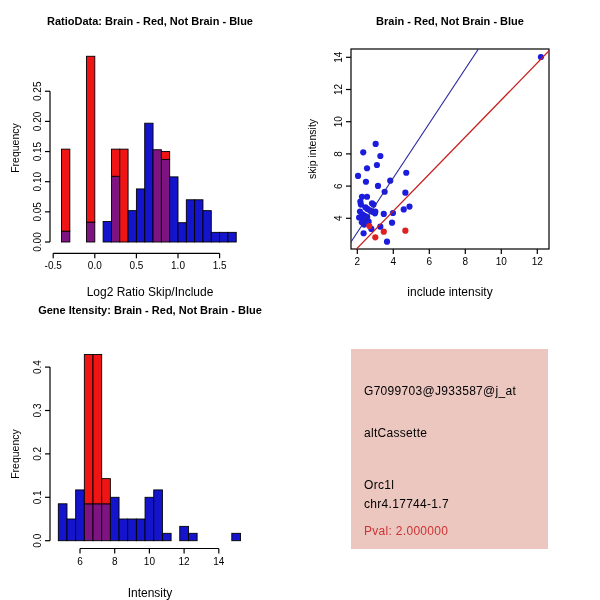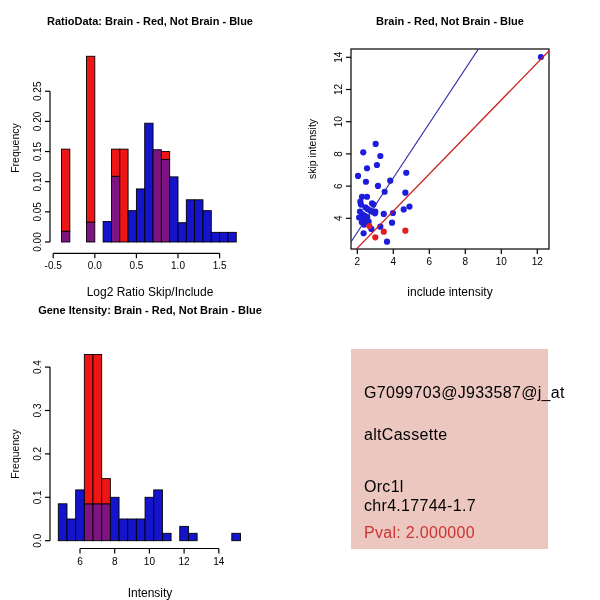--- a/index.html
+++ b/index.html
@@ -8,21 +8,21 @@
   .panel{position:absolute;width:300px;height:300px;}
   .panel svg{position:absolute;left:0;top:0;}
   .ptitle{position:absolute;left:0;top:15px;width:300px;text-align:center;
           font-size:11px;font-weight:bold;color:#000;white-space:nowrap;}
   .xlab{position:absolute;left:0;top:285px;width:300px;text-align:center;
         font-size:12px;color:#000;}
   .ylab{position:absolute;width:200px;text-align:center;font-size:10.5px;color:#000;
         transform:rotate(-90deg);}
   .tick-label{font-family:"Liberation Sans",sans-serif;font-size:10px;fill:#000;}
   .info-bg{position:absolute;}
-  .info-line{position:absolute;font-size:16px;letter-spacing:.3px;white-space:nowrap;}
+  .info-line{position:absolute;font-size:12px;letter-spacing:.3px;white-space:nowrap;}
 </style>
 </head>
 <body>
 
 <div class="canvas">
 
   <div class="panel" style="left:0;top:0">
     <div class="ptitle">RatioData: Brain - Red, Not Brain - Blue</div>
     <svg width="300" height="300" id="svg0">
         <line x1="53.199999999999996" y1="253.3" x2="219.60000000000002" y2="253.3" stroke="#000000" stroke-width="1.2"></line>

